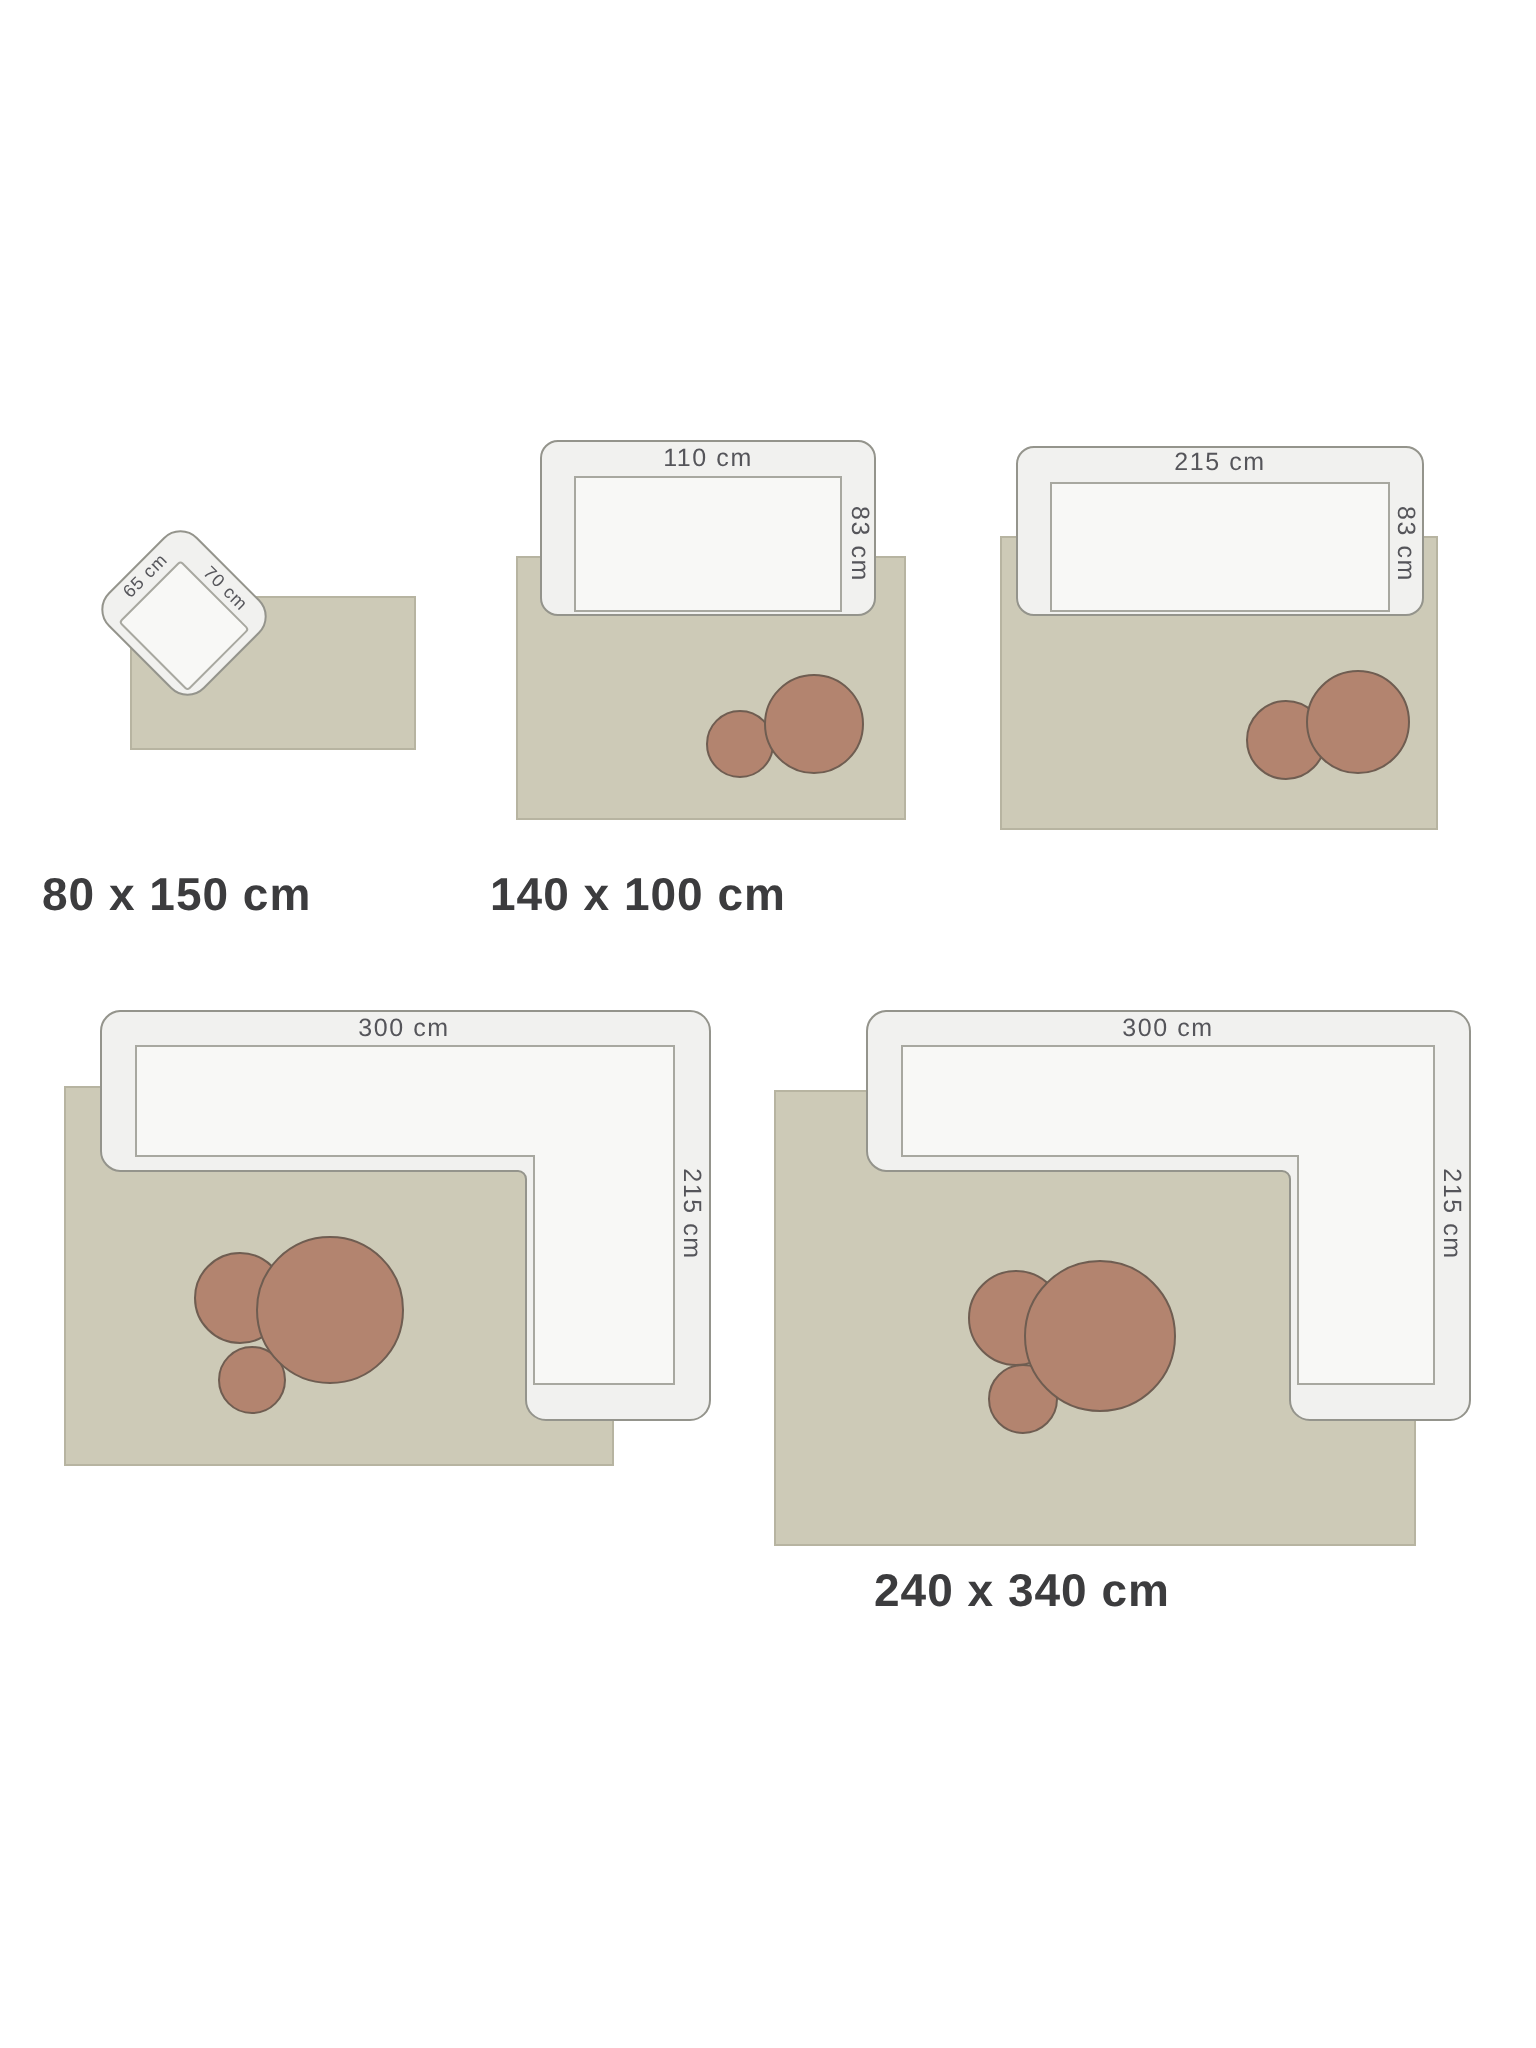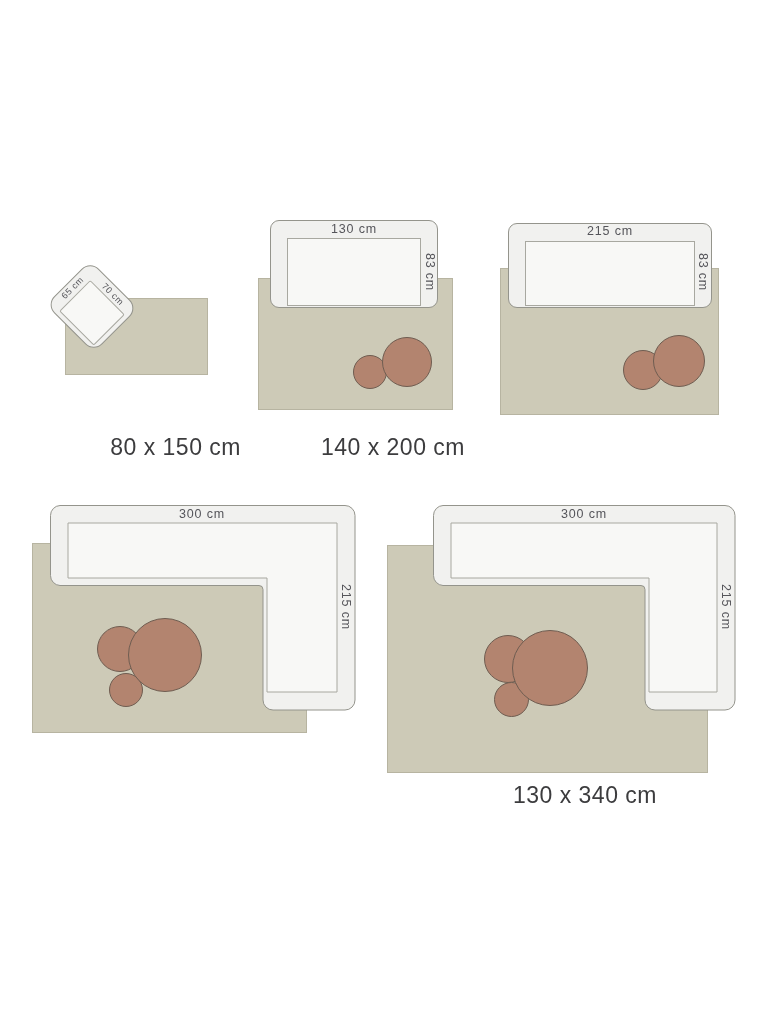--- a/index.html
+++ b/index.html
@@ -60,22 +60,22 @@
   .p3s{left:623px;top:350px;width:40px;height:40px;}
   .p3l{left:653px;top:335px;width:52px;height:52px;}
   .p4m{left:97px;top:626px;width:46px;height:46px;}
   .p4s{left:109px;top:673px;width:34px;height:34px;}
   .p4l{left:128px;top:618px;width:74px;height:74px;}
   .p5m{left:484px;top:635px;width:48px;height:48px;}
   .p5s{left:494px;top:682px;width:35px;height:35px;}
   .p5l{left:512px;top:630px;width:76px;height:76px;}
 
   
-  .size-label{position:absolute;width:220px;text-align:right;font-size:23px;letter-spacing:.5px;
-        color:#3c3c3e;z-index:5;}
+  .size-label{position:absolute;width:220px;text-align:left;font-size:23px;letter-spacing:.5px;
+        color:#3c3c3e;z-index:5;font-weight:bold;}
   .sl1{left:21px;top:434px;}
   .sl2{left:245px;top:434px;}
   .sl3{left:500px;top:434px;}
   .sl4{left:60px;top:782px;}
   .sl5{left:437px;top:782px;}
 </style>
 </head>
 <body>
 
 <div class="canvas">
@@ -85,25 +85,25 @@
     <div class="cseat"></div>
     <span class="ctop">70 cm</span>
     <span class="cleft">65 cm</span>
   </div>
   <div class="size-label sl1">80 x 150 cm</div>
 
   <div class="rug rug2"></div>
   <div class="sofa sofa2">
     <div class="seat"></div>
   </div>
-  <span class="dim center d2w">130 cm</span>
+  <span class="dim center d2w">110 cm</span>
   <span class="dim vert d2d">83 cm</span>
   <div class="pouf p2s"></div>
   <div class="pouf p2l"></div>
-  <div class="size-label sl2">140 x 200 cm</div>
+  <div class="size-label sl2">140 x 100 cm</div>
 
   <div class="rug rug3"></div>
   <div class="sofa sofa3">
     <div class="seat"></div>
   </div>
   <span class="dim center d3w">215 cm</span>
   <span class="dim vert d3d">83 cm</span>
   <div class="pouf p3s"></div>
   <div class="pouf p3l"></div>
 
@@ -121,15 +121,15 @@
   <div class="rug rug5"></div>
   <svg class="sect sect5" width="303" height="206" viewBox="0 0 303 206">
     <path d="M 10 0.5 H 292 A 10 10 0 0 1 302 10.5 V 195 A 10 10 0 0 1 292 205 H 222 A 10 10 0 0 1 212 195 V 84.5 A 4 4 0 0 0 208 80.5 H 10 A 10 10 0 0 1 0.5 70.5 V 10.5 A 10 10 0 0 1 10 0.5 Z" fill="#f1f1ef" stroke="#94948c" stroke-width="1"></path>
     <path d="M 18 18 H 284 V 187 H 216 V 73 H 18 Z" fill="#f8f8f6" stroke="#a8a8a0" stroke-width="1"></path>
   </svg>
   <span class="dim center d5w">300 cm</span>
   <span class="dim vert d5d">215 cm</span>
   <div class="pouf p5m"></div>
   <div class="pouf p5s"></div>
   <div class="pouf p5l"></div>
-  <div class="size-label sl5">130 x 340 cm</div>
+  <div class="size-label sl5">240 x 340 cm</div>
 
 </div>
 
 </body></html>

